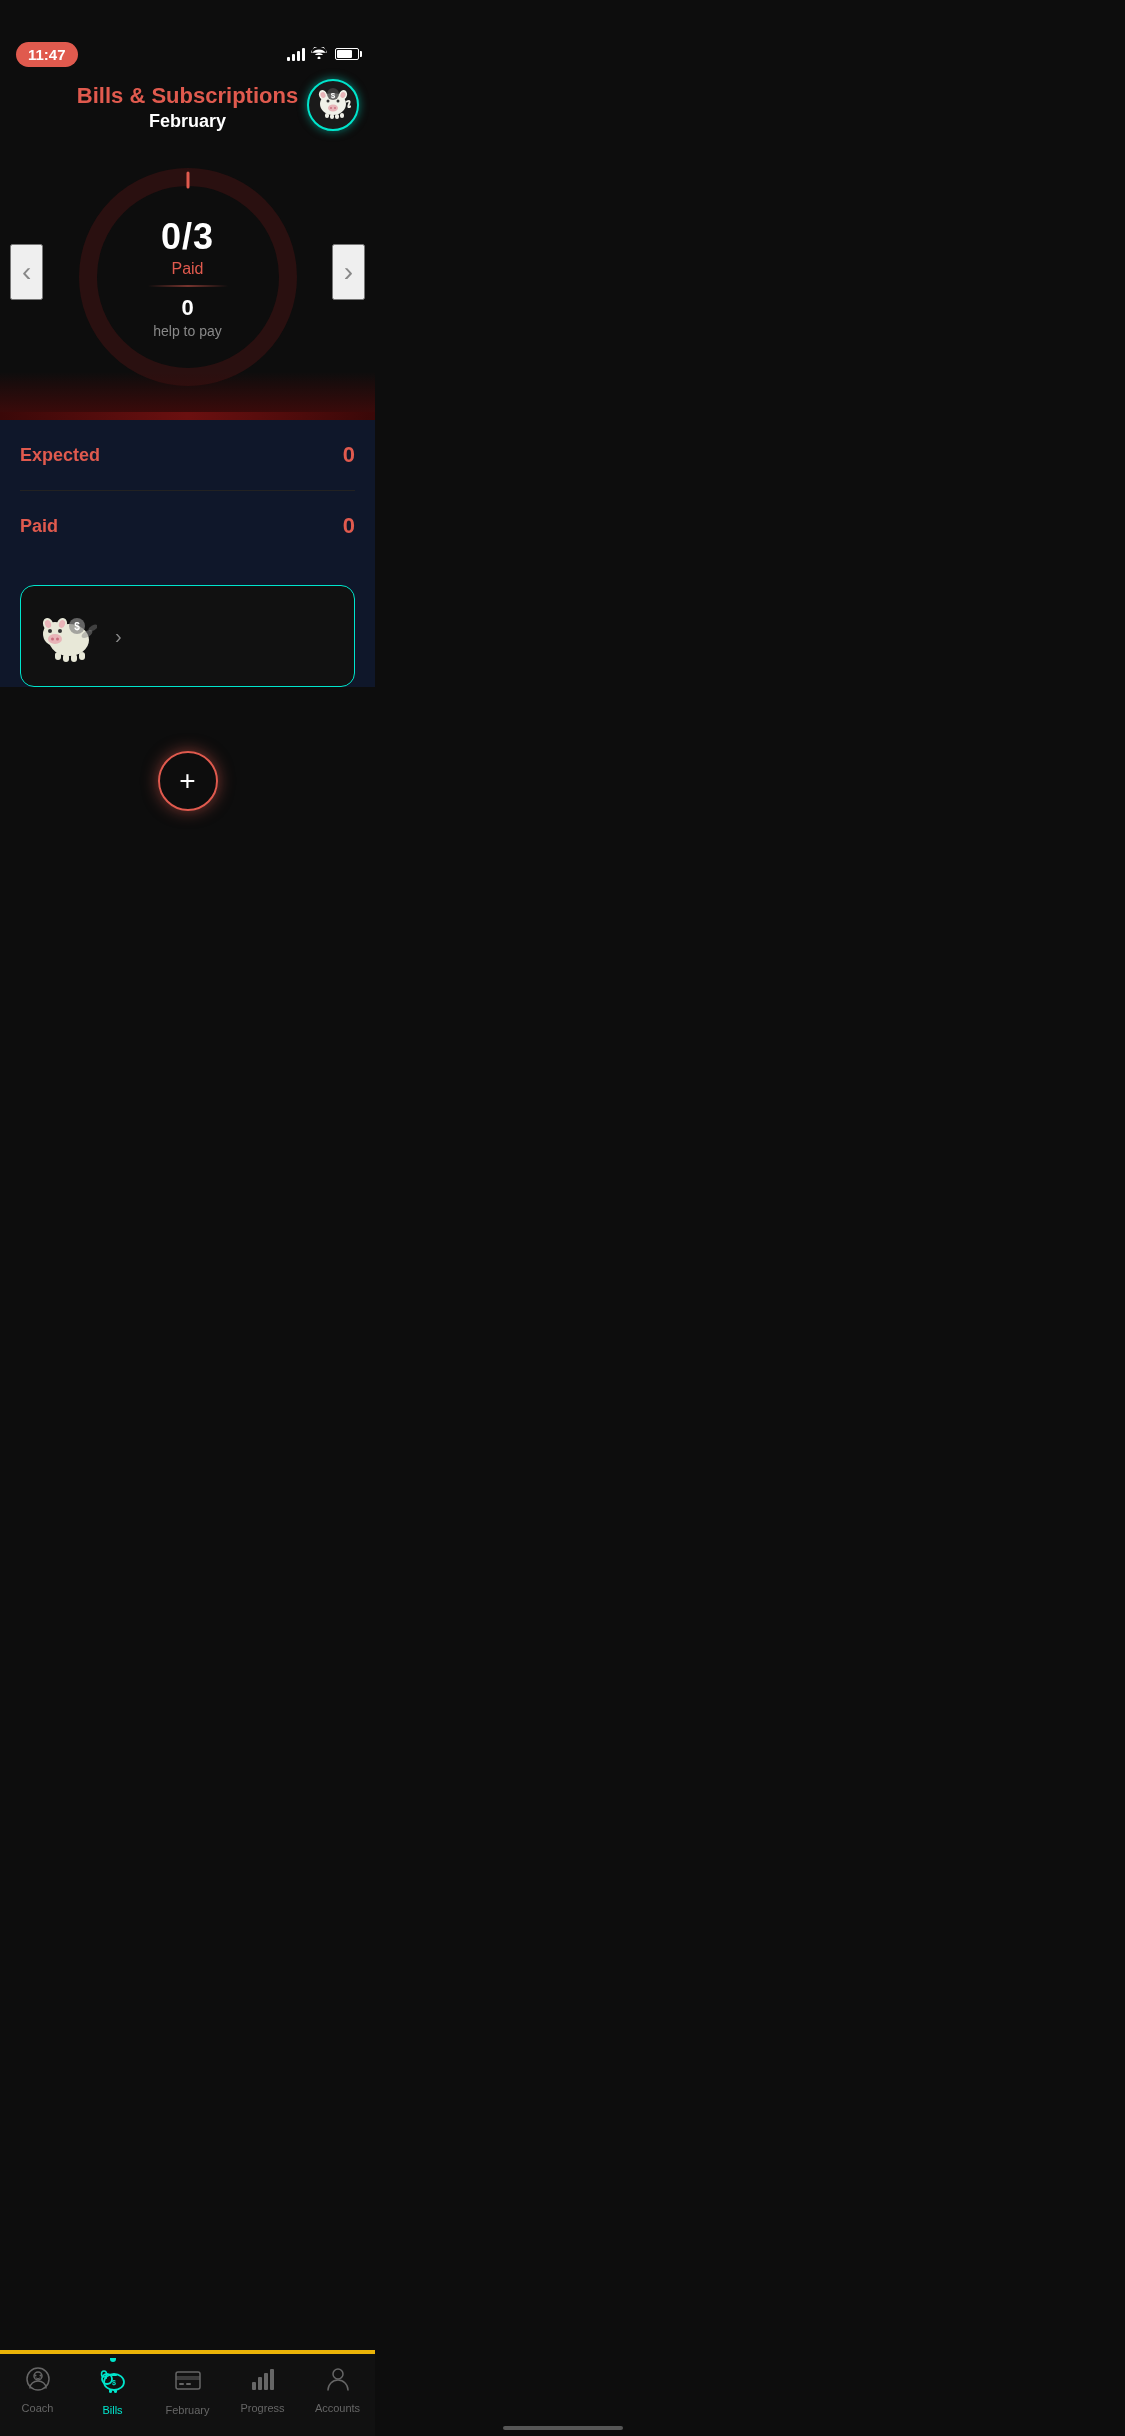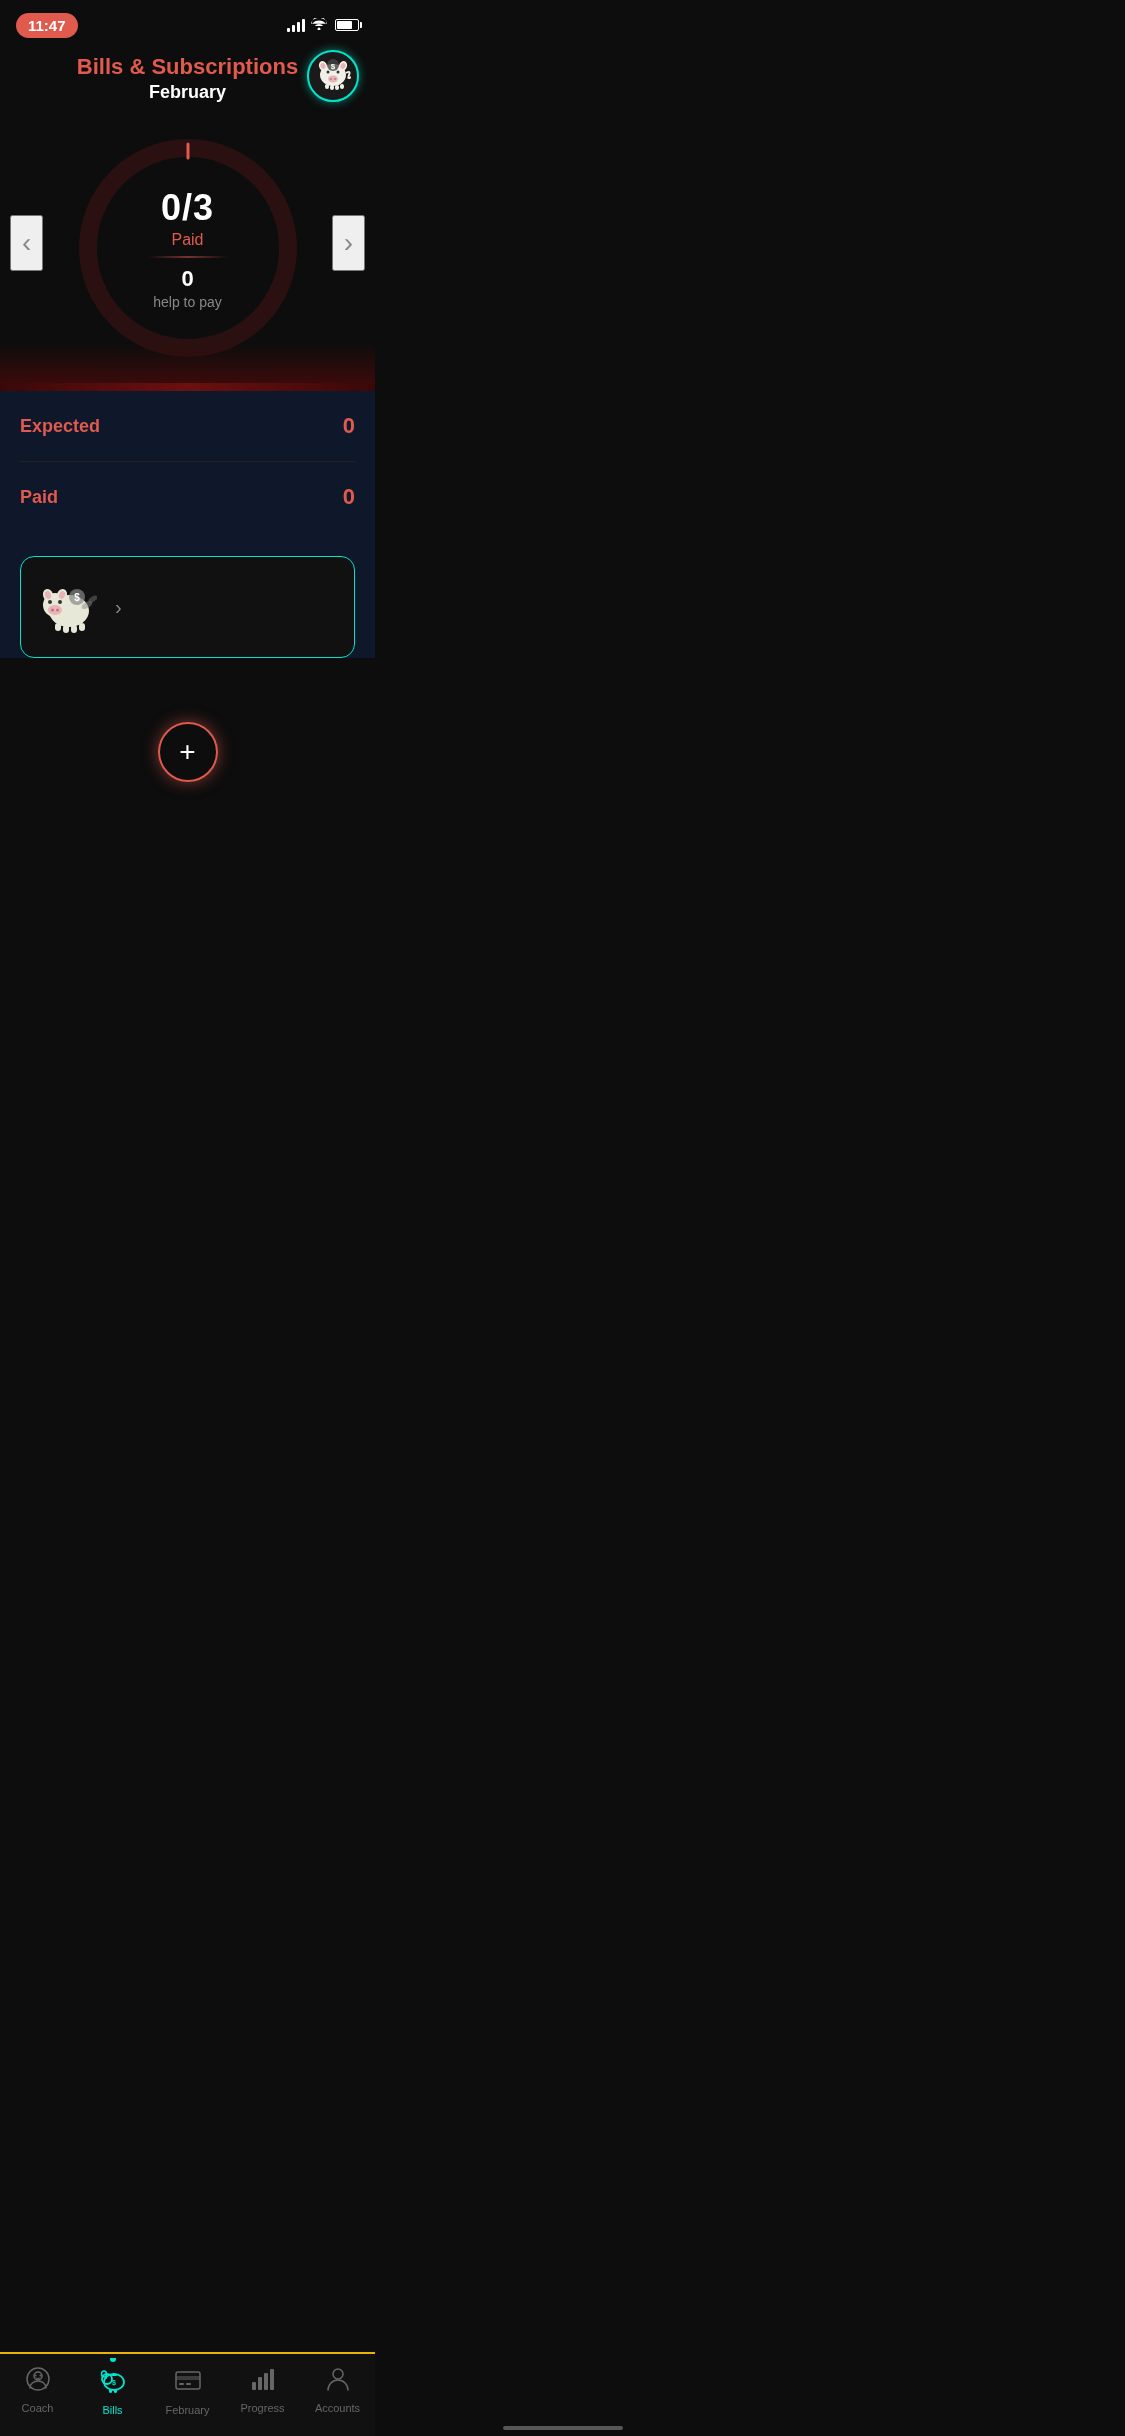--- a/index.html
+++ b/index.html
@@ -319,21 +319,21 @@
       box-shadow: 0 0 16px #e05a4e88;
     }
 
     
     .bottom-nav {
       position: fixed;
       bottom: 0;
       left: 0;
       width: 375px;
       background: #111;
-      border-top: 2px solid #eab308;
+      border-top: 4px solid #eab308;
       display: flex;
       align-items: flex-start;
       padding: 8px 0 20px;
       z-index: 100;
     }
 
     .nav-item {
       flex: 1;
       display: flex;
       flex-direction: column;
@@ -407,20 +407,21 @@
       height: 26px;
     }
 
     .profile-icon-svg {
       width: 26px;
       height: 26px;
     }
 
     .page-wrapper {
       padding-bottom: 90px;
+      margin-top: 29px;
     }
   </style>
 </head>
 <body>
 
 <div class="page-wrapper">
 
   <div class="status-bar">
     <div class="status-time">11:47</div>
     <div class="status-icons">

